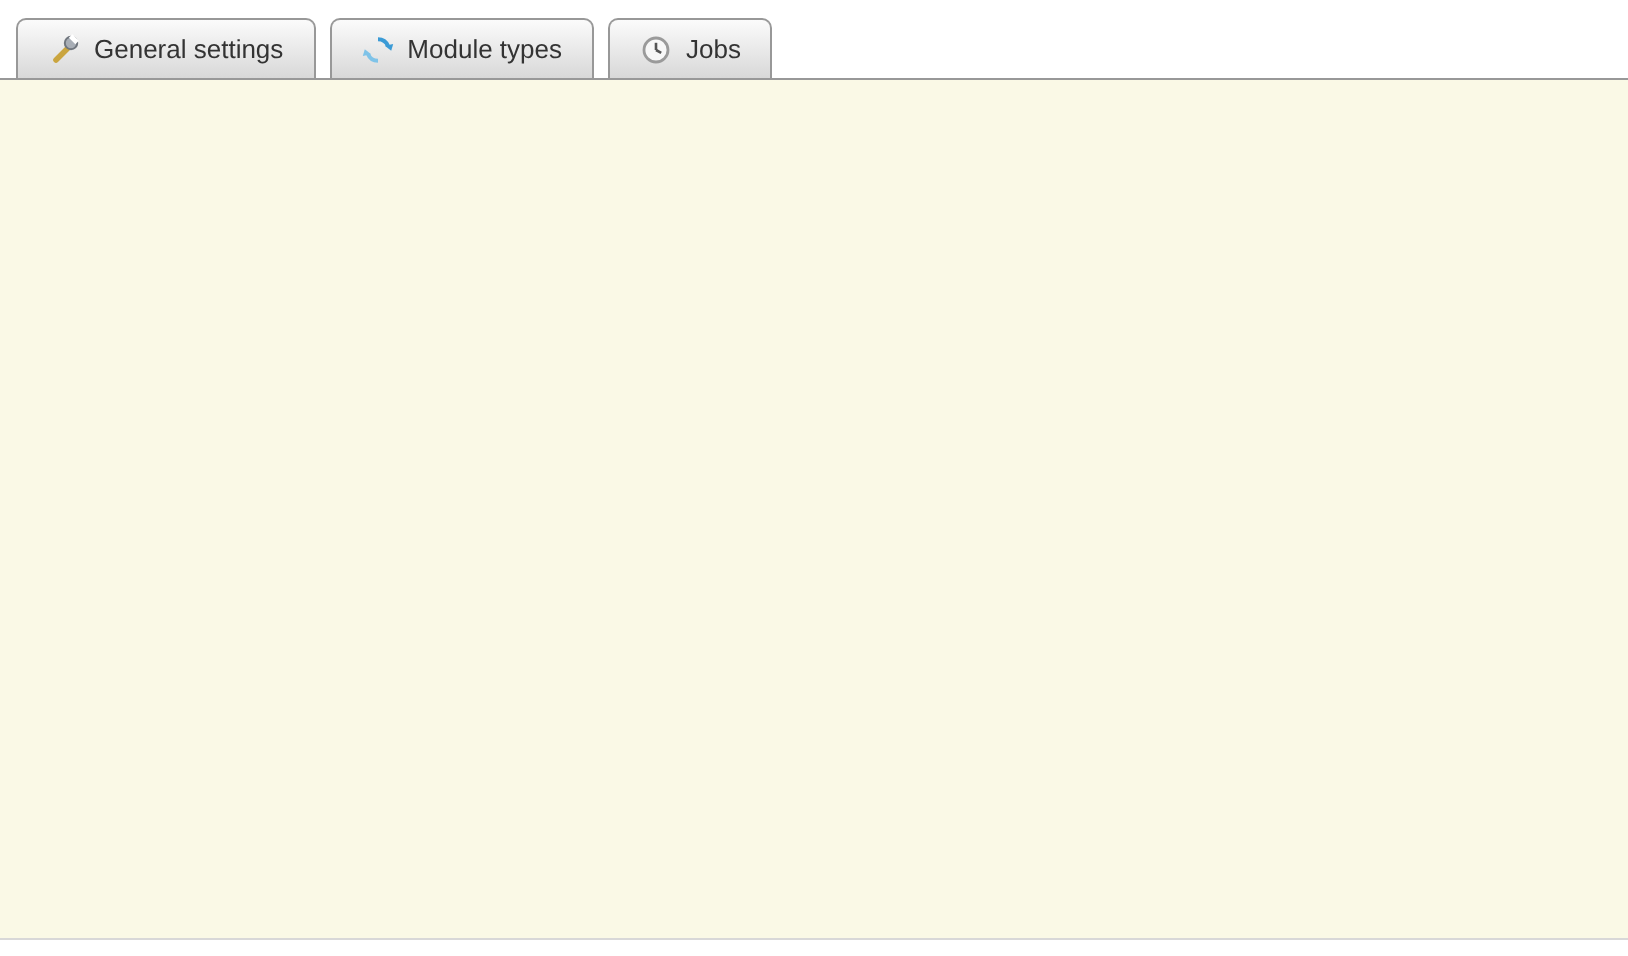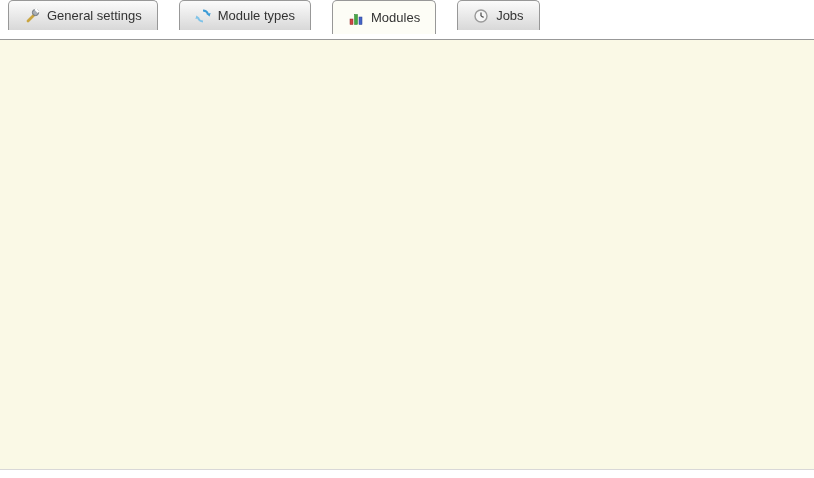--- a/index.html
+++ b/index.html
@@ -1,21 +1,21 @@
 <!DOCTYPE html>
 <html><head>
 <meta charset="utf-8">
 <style>
   * { box-sizing: border-box; }
   body { margin:0; font-family:"Liberation Sans", sans-serif; background:#fff; }
   .page { position:relative; width:814px; height:478px; background:#ffffff; overflow:hidden; }
 
   
   .tabbar { position:absolute; top:0; left:0; right:0; height:40px;
-            display:flex; padding-left:8px; gap:21px; z-index:2; }
+            display:flex; align-items:flex-end; padding-left:8px; gap:7px; z-index:2; }
   .tab { height:30px; margin-bottom:1px; display:flex; align-items:center; gap:7px;
          padding:0 15px; border:1px solid #989898; border-bottom:none;
          border-radius:5px 5px 0 0; background:linear-gradient(#fbfbfb,#d8d8d8);
          font-size:13px; color:#333; cursor:pointer; white-space:nowrap; }
   .tab.active { height:34px; margin-bottom:0; background:#fdfdf6; z-index:3; position:relative; }
   .tab-icon { display:inline-flex; width:16px; height:16px; }
 
   
   .content { position:absolute; top:39px; left:0; width:814px; height:431px;
              background:#faf9e6; border-top:1px solid #989898; border-bottom:1px solid #d8d8d8; z-index:1; }
@@ -83,30 +83,20 @@
         <svg width="16" height="16" viewBox="0 0 16 16">
           <path d="M8 2.6 a5.4 5.4 0 0 1 5 3.4" fill="none" stroke="#3b9bd6" stroke-width="2"></path>
           <polygon points="14.6,8.4 11.4,5.9 15.6,5" fill="#3b9bd6"></polygon>
           <path d="M8 13.4 a5.4 5.4 0 0 1 -5 -3.4" fill="none" stroke="#7fc3e8" stroke-width="2"></path>
           <polygon points="1.4,7.6 4.6,10.1 0.4,11" fill="#7fc3e8"></polygon>
         </svg>
       </span>
       <span class="tab-label">Module types</span>
     </div>
 
-    <div class="tab active">
-      <span class="tab-icon">
-        <svg width="16" height="16" viewBox="0 0 16 16">
-          <rect x="2" y="9" width="3" height="5.5" fill="#d04545" stroke="#8f2a2a" stroke-width="0.5"></rect>
-          <rect x="6.5" y="4.5" width="3" height="10" fill="#45a845" stroke="#2a7a2a" stroke-width="0.5"></rect>
-          <rect x="11" y="7" width="3" height="7.5" fill="#4565c8" stroke="#2a3f8f" stroke-width="0.5"></rect>
-        </svg>
-      </span>
-      <span class="tab-label">Modules</span>
-    </div>
 
 
     <div class="tab">
       <span class="tab-icon">
         <svg width="16" height="16" viewBox="0 0 16 16">
           <circle cx="8" cy="8" r="6" fill="#f7f7f7" stroke="#9a9a9a" stroke-width="1.4"></circle>
           <line x1="8" y1="8" x2="8" y2="4.4" stroke="#555" stroke-width="1.3"></line>
           <line x1="8" y1="8" x2="10.6" y2="9.4" stroke="#555" stroke-width="1.3"></line>
         </svg>
       </span>

